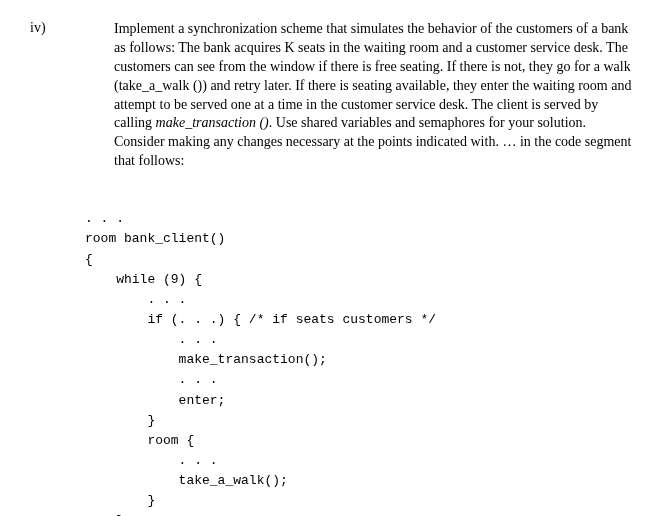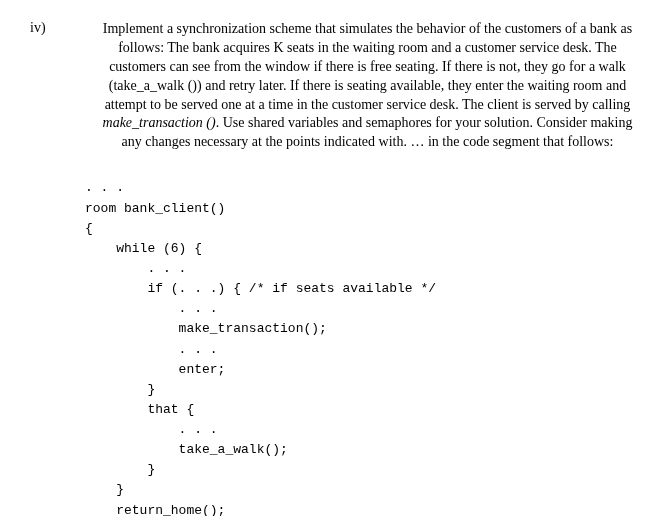--- a/index.html
+++ b/index.html
@@ -7,31 +7,30 @@
     padding: 20px 30px;
     font-family: "Times New Roman", Times, serif;
     font-size: 14px;
     color: #000;
     background: #fff;
     width: 667px;
     box-sizing: border-box;
   }
   .question {
     display: flex;
-    gap: 28px;
-    margin-bottom: 6px;
+    gap: 44px;
+    margin-bottom: 18px;
   }
   .qnum {
     flex: 0 0 auto;
     width: 40px;
   }
   .qtext {
     flex: 1 1 auto;
     line-height: 1.35;
-    text-align: center;
   }
   .code {
     font-family: "Courier New", Courier, monospace;
     font-size: 13px;
     white-space: pre;
     margin-left: 55px;
     line-height: 1.55;
   }
   .italic { font-style: italic; }
 </style>
@@ -42,28 +41,28 @@
   <div class="qnum">iv)</div>
   <div class="qtext">
     <span>Implement a synchronization scheme that simulates the behavior of the customers of a bank as follows: The bank acquires K seats in the waiting room and a customer service desk. The customers can see from the window if there is free seating. If there is not, they go for a walk (take_a_walk ()) and retry later. If there is seating available, they enter the waiting room and attempt to be served one at a time in the customer service desk. The client is served by calling </span><span class="italic">make_transaction ()</span><span>. Use shared variables and semaphores for your solution. Consider making any changes necessary at the points indicated with.  … in the code segment that follows:</span>
   </div>
 </div>
 
 <div class="code">
 <span>. . .</span>
 <span>room bank_client()</span>
 <span>{</span>
-<span>    while (6) {</span>
+<span>    while (9) {</span>
 <span>        . . .</span>
-<span>        if (. . .) { /* if seats available */</span>
+<span>        if (. . .) { /* if seats customers */</span>
 <span>            . . .</span>
 <span>            make_transaction();</span>
 <span>            . . .</span>
 <span>            enter;</span>
 <span>        }</span>
-<span>        that {</span>
+<span>        room {</span>
 <span>            . . .</span>
 <span>            take_a_walk();</span>
 <span>        }</span>
 <span>    }</span>
 <span>    return_home();</span>
 
 </div>
 
 </body></html>

